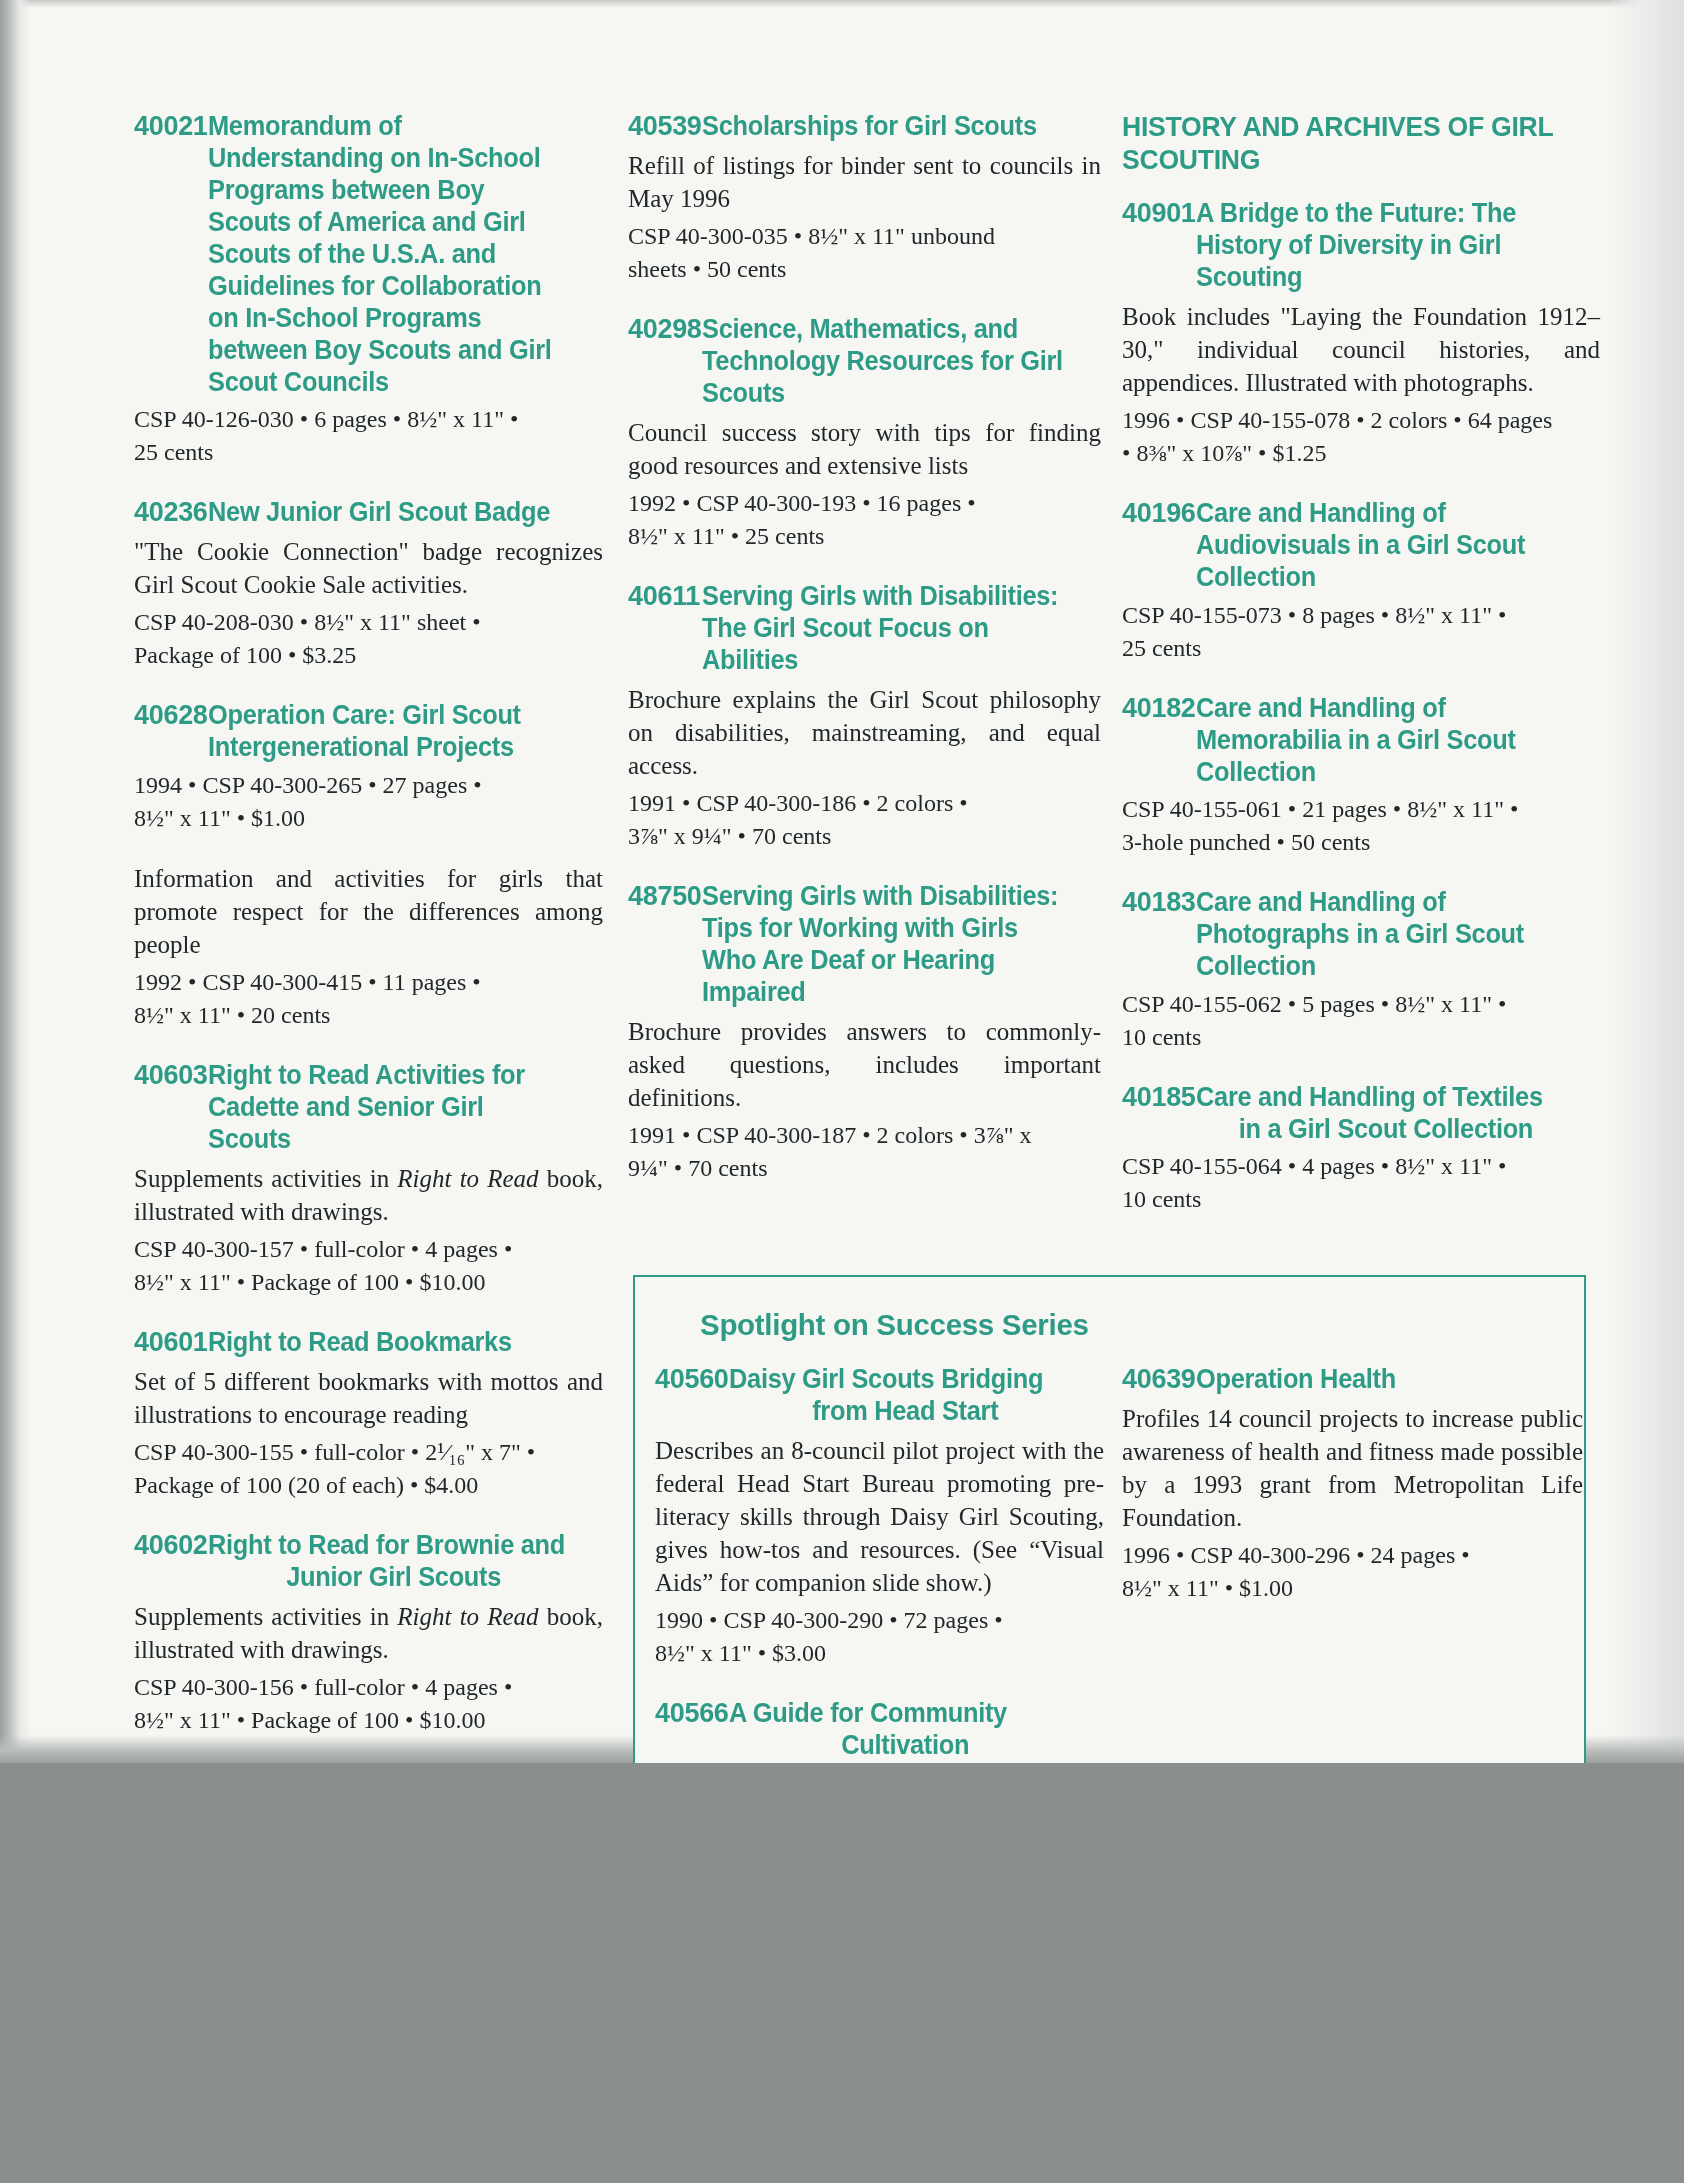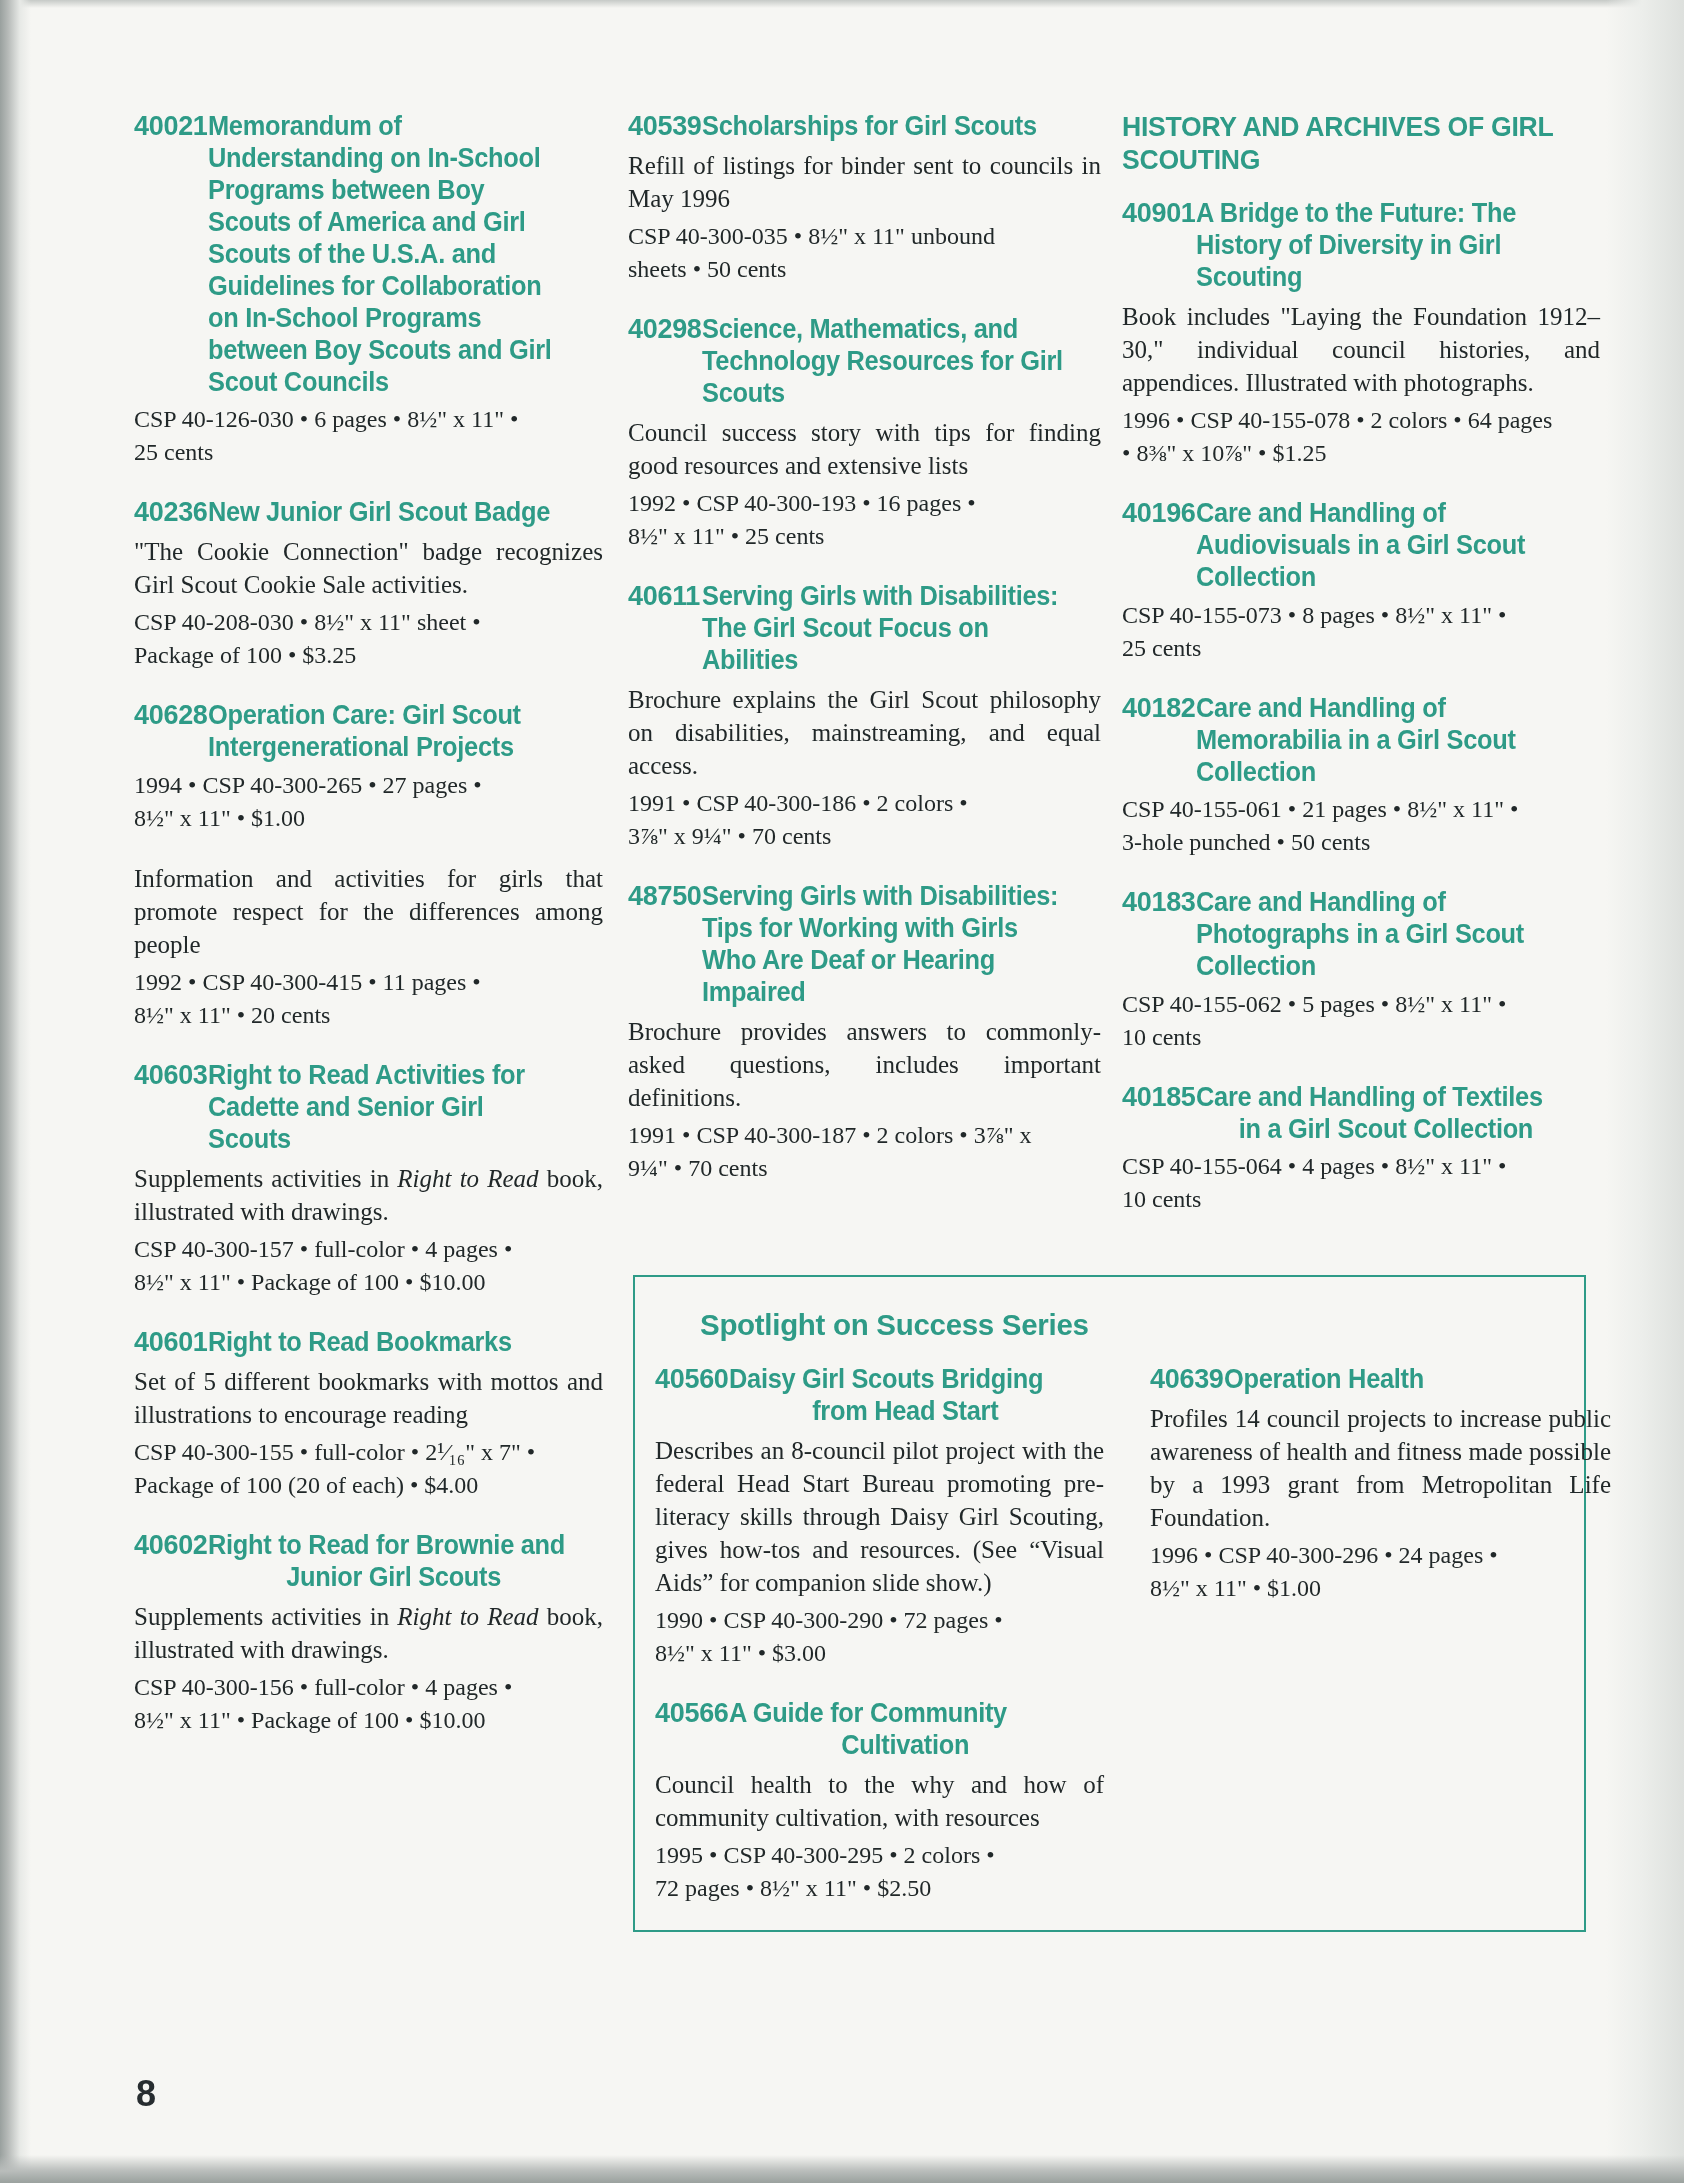--- a/index.html
+++ b/index.html
@@ -1,17 +1,17 @@
 <!DOCTYPE html>
 <html style="--accent: #2e9b87; --bg: #f6f6f3; --ink: #212829;font-size:10.7px"><head>
 <meta charset="utf-8">
 <style>
   :root { --accent:#2e9b87; --ink:#212829; --bg:#f6f6f3; }
   html,body{margin:0;padding:0;background:#8a8f8d;}
-  #page{position:relative;width:1684px;height:2183px;background:var(--bg);overflow:hidden;
+  #page{position:relative;width:1684px;height:1763px;background:var(--bg);overflow:hidden;
         font-family:"Liberation Serif","DejaVu Serif",serif;color:var(--ink);}
   
   .edge-left{position:absolute;left:0;top:0;width:31px;height:100%;pointer-events:none;
      background:linear-gradient(90deg,#99a09e 0,#b6bab8 8px,#e7e9e6 20px,rgba(246,246,243,0) 31px);}
   .edge-top{position:absolute;left:0;top:0;width:100%;height:8px;pointer-events:none;
      background:linear-gradient(180deg,#c6cac7 0,rgba(246,246,243,0) 8px);}
   .edge-bottom{position:absolute;left:0;bottom:0;width:100%;height:28px;pointer-events:none;
      background:linear-gradient(0deg,#9aa19e 0,#b9bdbb 12px,rgba(246,246,243,0) 28px);}
   .edge-right{position:absolute;right:0;top:0;width:78px;height:100%;pointer-events:none;
      background:linear-gradient(270deg,#dde0dd 0,#eceeeb 42px,rgba(246,246,243,0) 78px);}
@@ -36,21 +36,21 @@
 
   .section-heading{margin:0 0 21.4px 0;font-family:"Liberation Sans",sans-serif;font-weight:bold;
         font-size:28px;line-height:33px;color:var(--accent);letter-spacing:-0.3px;
         transform:scaleX(0.95);transform-origin:left top;white-space:nowrap;}
 
   #spotlight{position:absolute;left:633px;top:1275px;width:953px;height:657px;
         border:2.7px solid var(--accent);box-sizing:border-box;background:var(--bg);}
   .spot-heading{position:absolute;left:57px;top:23px;margin:8px;font-family:"Liberation Sans",sans-serif;
         font-weight:bold;font-size:29.5px;line-height:33px;color:var(--accent);letter-spacing:-0.3px;white-space:nowrap;}
   #spot-left{position:absolute;left:20px;top:86px;width:449px;}
-  #spot-right{position:absolute;left:487px;top:86px;width:461px;margin-left:28px;}
+  #spot-right{position:absolute;left:487px;top:86px;width:461px;}
 
   .pagenum{position:absolute;left:136px;top:2073px;font-family:"Liberation Sans",sans-serif;
         font-weight:bold;font-size:36px;color:#272d30;}
 </style>
 </head>
 <body>
 
 <div id="page">
   <div class="edge-top"></div>
   <div class="edge-left"></div>

